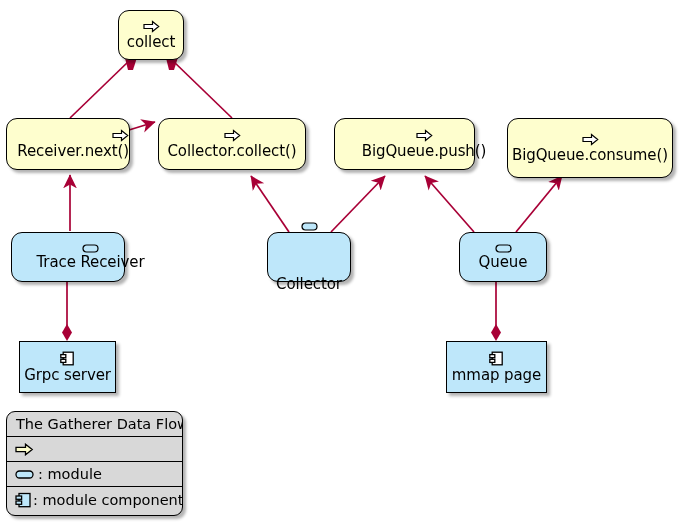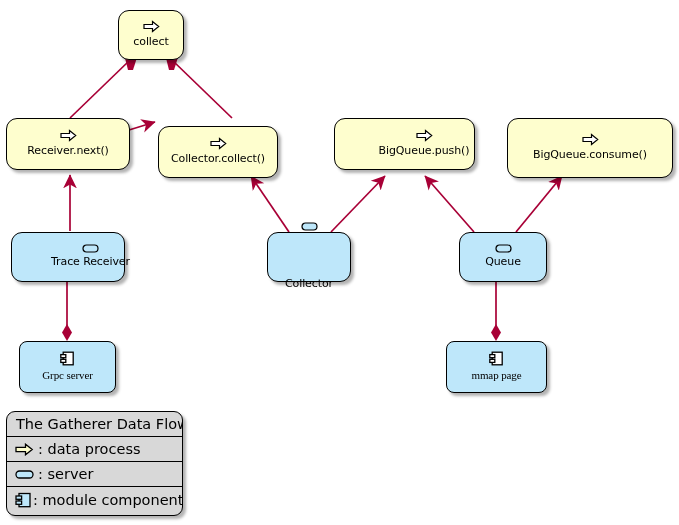--- a/index.html
+++ b/index.html
@@ -33,21 +33,21 @@
     position: absolute;
     box-sizing: border-box;
     display: flex;
     flex-direction: column;
     align-items: center;
     justify-content: center;
     border: 1.3px solid #000000;
     box-shadow: 3px 3px 3px rgba(0,0,0,0.30);
   }
   .node .label {
-    font-size: 11px;
+    font-size: 15px;
     color: #000000;
     line-height: 16px;
     white-space: nowrap;
     letter-spacing: -0.1px;
   }
   .node .nicon {
     display: block;
     margin-bottom: 1px;
     line-height: 0;
   }
@@ -58,23 +58,22 @@
     border-radius: 11px;
   }
   
   .mod {
     background: #BEE7FA;
     border-radius: 11px;
   }
   
   .comp {
     background: #BEE7FA;
-    border-radius: 8px;
+    border-radius: 0px;
     border-width: 1.6px;
-    font-family: Liberation Serif, serif;
   }
 
   
   #legend {
     position: absolute;
     box-sizing: border-box;
     background: #D8D8D8;
     border: 1.4px solid #000000;
     border-radius: 9px;
     box-shadow: 3px 3px 3px rgba(0,0,0,0.30);
@@ -154,30 +153,30 @@
 
   <div class="node proc" style="left:118px; top:10px; width:66px; height:50px;">
     <span class="nicon">
       <svg width="17" height="13" viewBox="0 0 17 13">
         <path d="M1 4.5 H9.5 V1.5 L15.7 6.5 L9.5 11.5 V8.5 H1 Z" fill="#FFFFFF" stroke="#000000" stroke-width="1.2" stroke-linejoin="miter"></path>
       </svg>
     </span>
     <span class="label">collect</span>
   </div>
 
-  <div class="node proc" style="left:6px; top:118px; width:124px; height:52px;">
+  <div class="node proc" style="left:6px; top:118px; width:124px; height:52px;align-items:flex-end;">
     <span class="nicon">
       <svg width="17" height="13" viewBox="0 0 17 13">
         <path d="M1 4.5 H9.5 V1.5 L15.7 6.5 L9.5 11.5 V8.5 H1 Z" fill="#FFFFFF" stroke="#000000" stroke-width="1.2" stroke-linejoin="miter"></path>
       </svg>
     </span>
     <span class="label">Receiver.next()</span>
   </div>
 
-  <div class="node proc" style="left:158px; top:118px; width:120px; height:52px;margin-top:8px;">
+  <div class="node proc" style="left:158px; top:118px; width:148px; height:52px;">
     <span class="nicon">
       <svg width="17" height="13" viewBox="0 0 17 13">
         <path d="M1 4.5 H9.5 V1.5 L15.7 6.5 L9.5 11.5 V8.5 H1 Z" fill="#FFFFFF" stroke="#000000" stroke-width="1.2" stroke-linejoin="miter"></path>
       </svg>
     </span>
     <span class="label">Collector.collect()</span>
   </div>
 
   <div class="node proc" style="left:334px; top:118px; width:141px; height:52px;padding-left:39px;">
     <span class="nicon">
@@ -250,30 +249,29 @@
     <div class="legend-row legend-title">
       <span class="legend-text">The Gatherer Data Flow</span>
     </div>
 
     <div class="legend-row">
       <span class="legend-icon">
         <svg width="19" height="13" viewBox="0 0 19 13">
           <path d="M1 4.3 H10.5 V1.2 L17.2 6.5 L10.5 11.8 V8.7 H1 Z" fill="#FEFECE" stroke="#000000" stroke-width="1.3" stroke-linejoin="miter"></path>
         </svg>
       </span>
-      <span class="legend-text">: data process</span>
     </div>
 
     <div class="legend-row">
       <span class="legend-icon">
         <svg width="19" height="11" viewBox="0 0 19 11">
           <rect x="1" y="2" width="17" height="7" rx="3.5" ry="3.5" fill="#BEE7FA" stroke="#000000" stroke-width="1.3"></rect>
         </svg>
       </span>
-      <span class="legend-text">: server</span>
+      <span class="legend-text">: module</span>
     </div>
 
     <div class="legend-row">
       <span class="legend-icon">
         <svg width="17" height="16" viewBox="0 0 17 16">
           <rect x="4" y="1.5" width="11" height="13.2" fill="#BEE7FA" stroke="#000000" stroke-width="1.3"></rect>
           <rect x="1" y="4" width="5.6" height="3.3" fill="#BEE7FA" stroke="#000000" stroke-width="1.3"></rect>
           <rect x="1" y="9" width="5.6" height="3.3" fill="#BEE7FA" stroke="#000000" stroke-width="1.3"></rect>
         </svg>
       </span>

